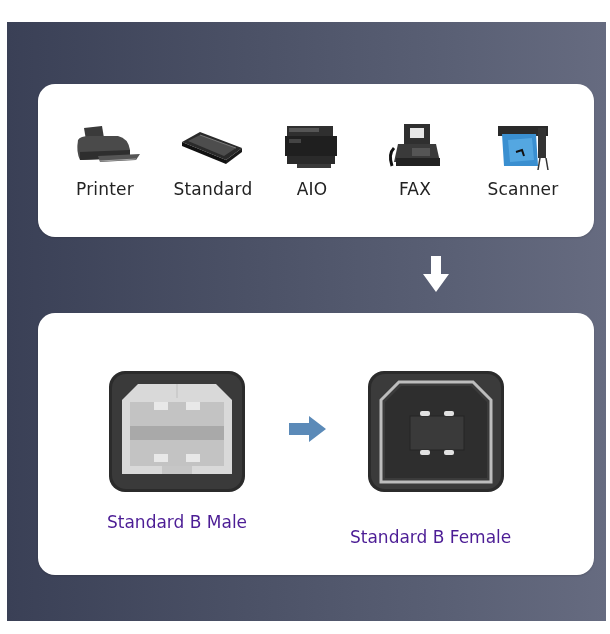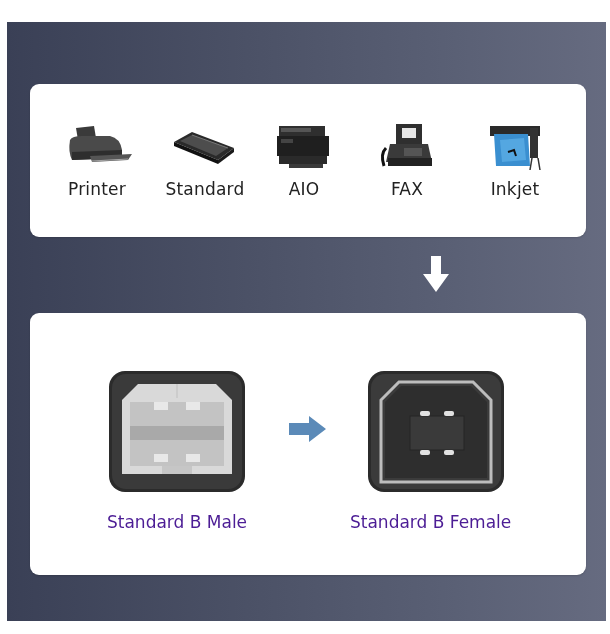--- a/index.html
+++ b/index.html
@@ -2,40 +2,41 @@
 <html><head>
 <meta charset="utf-8">
 <style>
   html, body { margin: 0; padding: 0; background: #ffffff; }
   body { width: 610px; height: 634px; position: relative; overflow: hidden; font-family: "DejaVu Sans", sans-serif; }
   .panel {
     position: absolute; left: 7px; top: 22px; width: 599px; height: 599px;
     background: linear-gradient(90deg, #3a4056 0%, #4b5166 40%, #5a6075 75%, #666b80 100%);
   }
   .card {
-    position: absolute; background: #ffffff; border-radius: 9px;
+    position: absolute; background: #ffffff; border-radius: 17px;
     box-shadow: 0 1px 2px rgba(0,0,0,0.15);
+    margin-left: 8px;
   }
   .card-top { left: 30px; top: 84px; width: 556px; height: 153px; }
   .card-bottom { left: 30px; top: 313px; width: 556px; height: 262px; }
 
   .device { position: absolute; top: 0; width: 110px; text-align: center; }
   .device .ico { position: absolute; left: 50%; transform: translateX(-50%); top: 38px; width: 70px; height: 50px; }
   .device .lbl { position: absolute; left: 0; right: 0; top: 95px; font-size: 17px; color: #222; letter-spacing: 0.2px; }
 
   .down-arrow { position: absolute; left: 423px; top: 256px; width: 26px; height: 36px; }
 
   .conn { position: absolute; top: 370px; width: 138px; height: 123px; }
   .conn-male { left: 108px; }
   .conn-female { left: 367px; }
   .right-arrow { position: absolute; left: 289px; top: 416px; width: 37px; height: 26px; }
 
   .conn-label { position: absolute; top: 512px; font-size: 17px; color: #4c1d95; }
   .conn-label.male { left: 107px; }
-  .conn-label.female { left: 350px; }
+  .conn-label.female { left: 350px; margin-top: 15px; }
 </style>
 </head>
 <body>
 
 <div class="panel"></div>
 
 <div class="card card-top">
 
   <div class="device" style="left:12px;">
     <svg class="ico" viewBox="0 0 70 50">
@@ -86,21 +87,21 @@
   <div class="device" style="left:430px;">
     <svg class="ico" viewBox="0 0 70 50">
       <rect x="10" y="4" width="50" height="10" fill="#2a2a2a"></rect>
       <rect x="50" y="6" width="8" height="30" fill="#333"></rect>
       <path d="M14,12 L48,12 L50,44 L16,44 Z" fill="#3a8fd0"></path>
       <path d="M20,18 L44,16 L46,38 L22,40 Z" fill="#5fb0e8" opacity="0.7"></path>
       <path d="M28,30 L34,28 L36,34" stroke="#111" stroke-width="2" fill="none"></path>
       <line x1="52" y1="36" x2="50" y2="48" stroke="#333" stroke-width="1.5"></line>
       <line x1="58" y1="36" x2="60" y2="48" stroke="#333" stroke-width="1.5"></line>
     </svg>
-    <div class="lbl">Inkjet</div>
+    <div class="lbl">Scanner</div>
   </div>
 </div>
 
 <svg class="down-arrow" viewBox="0 0 26 36">
   <polygon points="8,0 18,0 18,18 26,18 13,36 0,18 8,18" fill="#ffffff"></polygon>
 </svg>
 
 <div class="card card-bottom"></div>
 
 <svg class="conn conn-male" viewBox="0 0 138 123">

